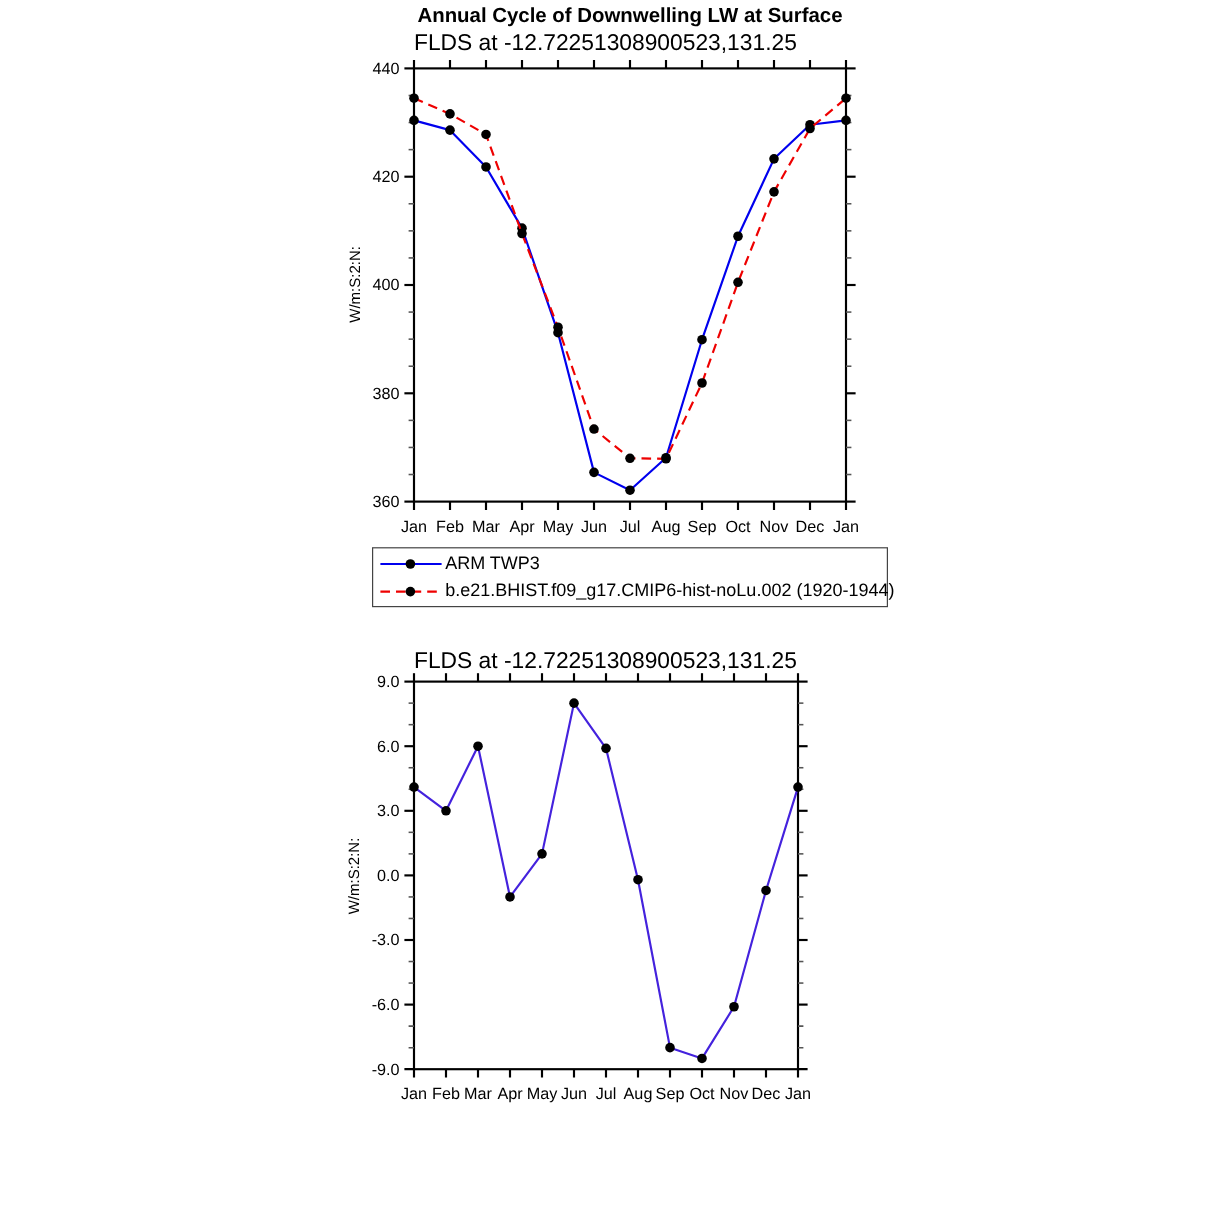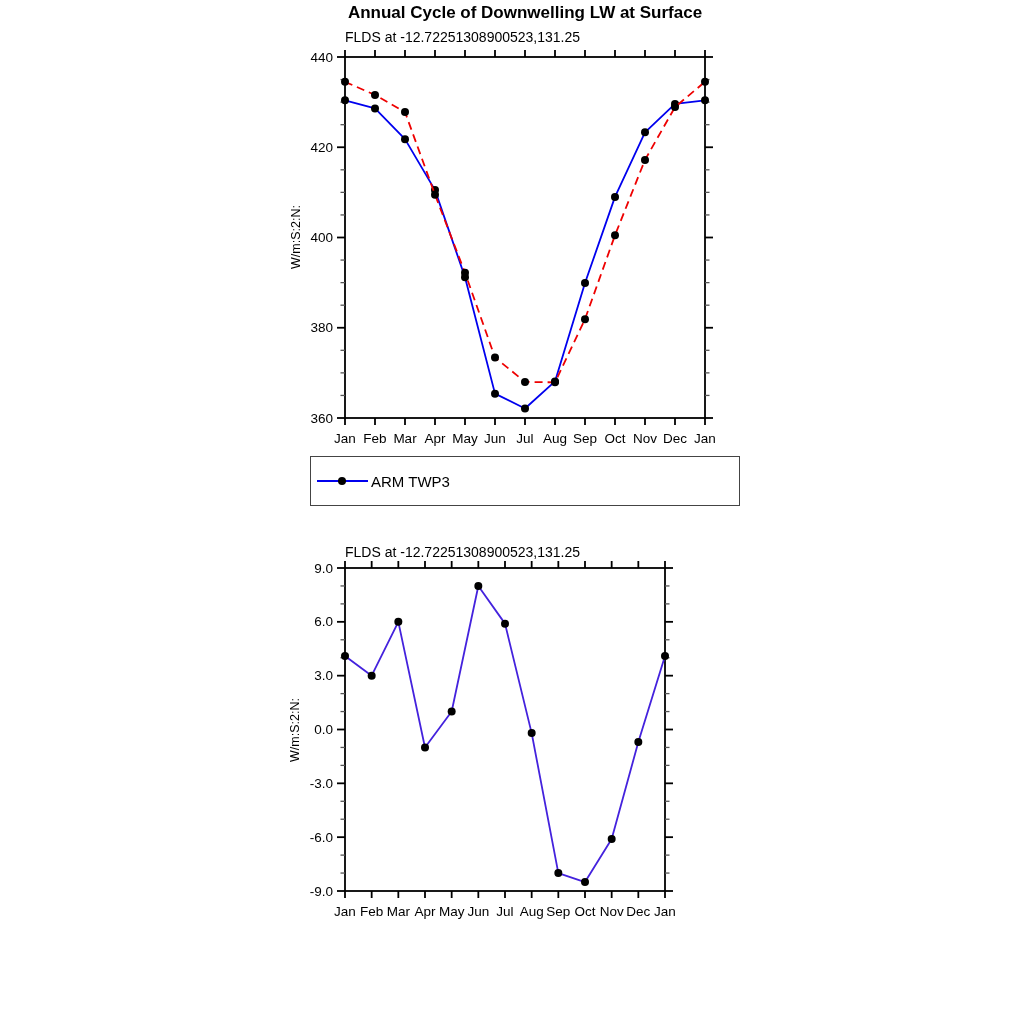--- a/index.html
+++ b/index.html
@@ -9,21 +9,21 @@
   }
   #canvas{position:absolute;left:0;top:0;width:1024px;height:1024px;background:#fff;}
   #plots{position:absolute;left:0;top:0;}
   .chart-title{
     position:absolute;font-weight:bold;font-size:17px;line-height:19px;
     text-align:center;white-space:nowrap;
   }
   #title-top{left:0;top:3px;width:1050px;}
   #title-bottom{left:0;top:519px;width:1010px;}
   .chart-subtitle{
-    position:absolute;font-size:14px;line-height:18px;white-space:nowrap;
+    position:absolute;font-size:19px;line-height:18px;white-space:nowrap;
   }
   #subtitle-top{left:345px;top:28px;}
   #subtitle-bottom{left:345px;top:543px;}
   .ylabel{
     position:absolute;font-size:12.5px;width:90px;height:14px;line-height:14px;
     text-align:center;transform:rotate(-90deg);transform-origin:center center;
     white-space:nowrap;
   }
   #ylabel-top{left:251px;top:230px;}
   #ylabel-bottom{left:250px;top:723px;}
@@ -261,18 +261,25 @@
   <div id="ylabel-top" class="ylabel">W/m:S:2:N:</div>
 
   <div id="legend">
     <div class="legend-row">
       <svg class="legend-swatch" width="53" height="12">
         <line id="sw-line-0" x1="1" y1="6" x2="52" y2="6" stroke="#0000EE" stroke-width="1.8"></line>
         <circle id="sw-dot-0" cx="26" cy="6" r="4" fill="#000000"></circle>
       </svg>
       <span class="legend-label">ARM TWP3</span>
     </div>
+    <div class="legend-row">
+      <svg class="legend-swatch" width="53" height="12">
+        <line id="sw-line-1" x1="1" y1="6" x2="52" y2="6" stroke="#EE0000" stroke-width="1.8" stroke-dasharray="8,5"></line>
+        <circle id="sw-dot-1" cx="26" cy="6" r="4" fill="#000000"></circle>
+      </svg>
+      <span class="legend-label">b.e21.BHIST.f09_g17.CMIP6-hist-noLu.002 (1920-1944)</span>
+    </div>
   </div>
 
   <div id="subtitle-bottom" class="chart-subtitle">FLDS at -12.72251308900523,131.25</div>
   <div id="ylabel-bottom" class="ylabel">W/m:S:2:N:</div>
 
 </div>
 
 </body></html>

